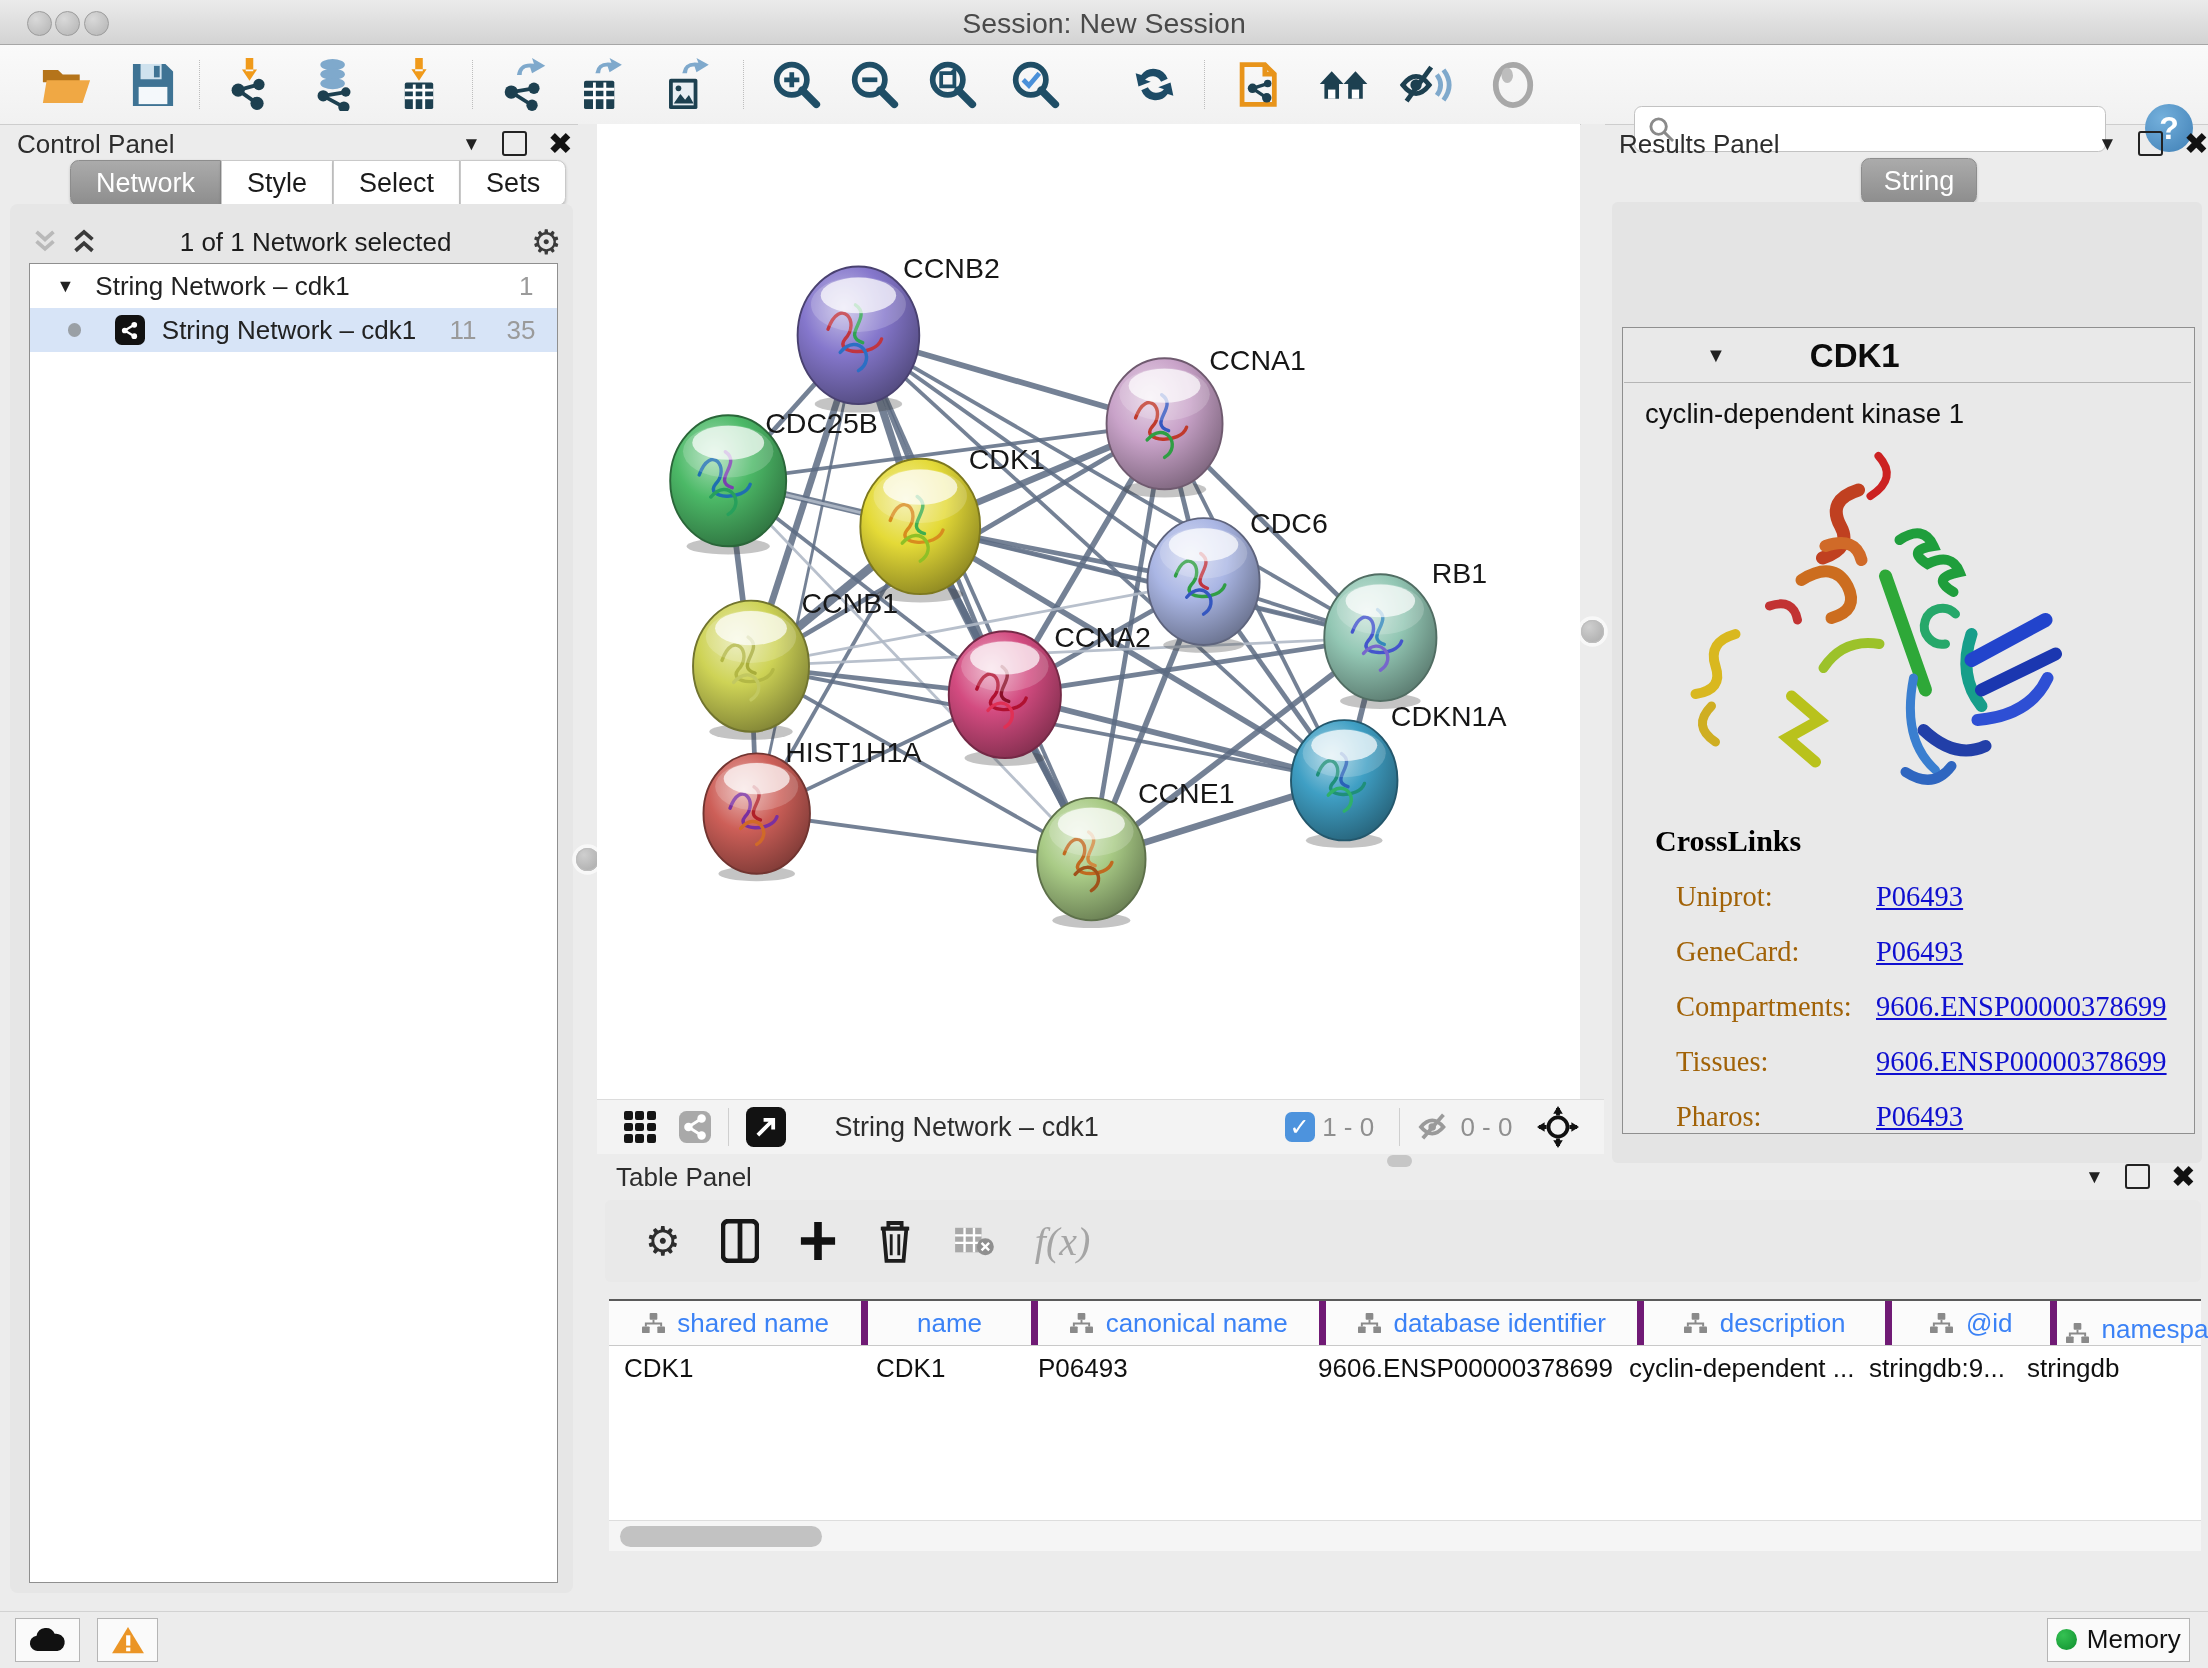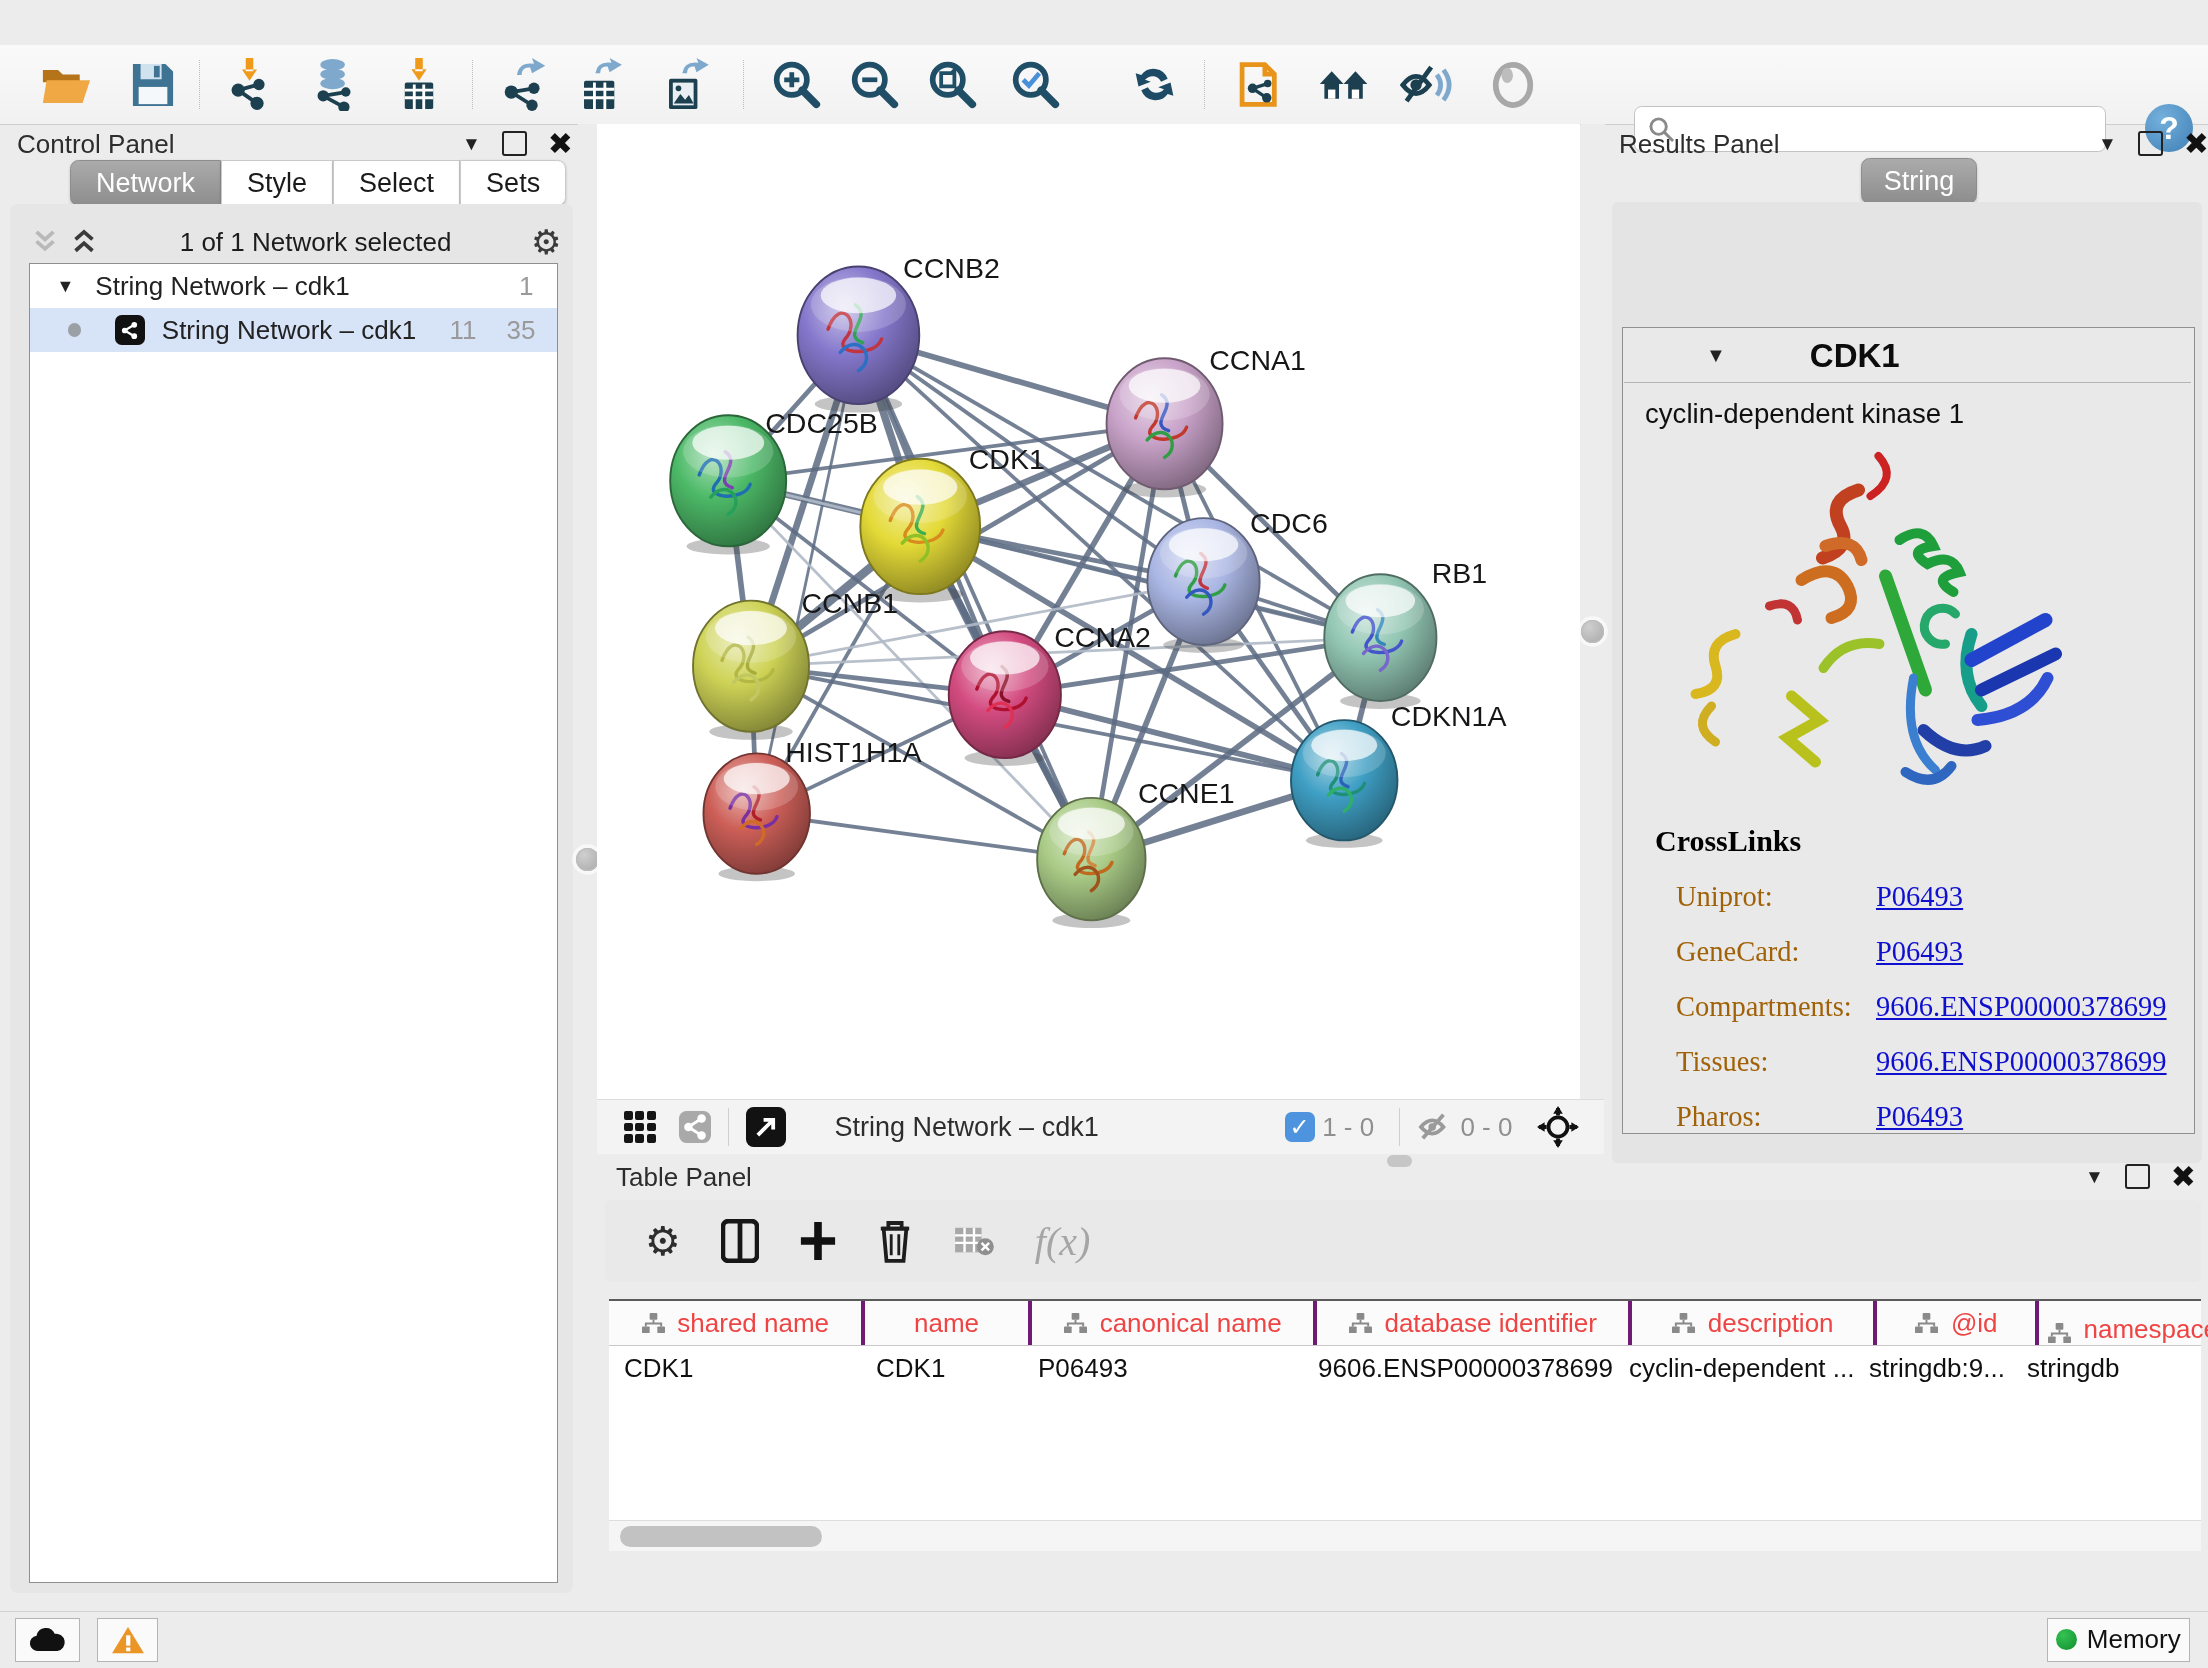--- a/index.html
+++ b/index.html
@@ -75,42 +75,48 @@
   #rp-xl-title{font-size:30px;font-weight:bold;color:#000;}
   .xl-row{display:flex;margin-top:23px;font-size:28.5px;}
   .xl-label{width:200px;color:#a16207;margin-left:21px;}
   .xl-link{color:#0f0fd0;text-decoration:underline;}
   
   #tp-toolbox{left:605px;top:1200px;width:1596px;height:82px;background:#e9e9e9;border-radius:5.7px;
       display:flex;align-items:center;}
   .tp-ic{margin-left:40px;display:flex;align-items:center;}
   #tp-table{left:609px;top:1299px;width:1592px;height:234px;background:#fff;border-top:2.9px solid #5a5a5a;}
   #tp-header{display:flex;height:44px;background:#fbfbfb;border-bottom:1px solid #c9c9c9;align-items:center;}
-  .th{display:flex;align-items:center;justify-content:center;font-size:26px;color:#ef4444;height:100%;
-      border-right:4px solid #701a75;overflow:hidden;white-space:nowrap;flex:none;}
+  .th{display:flex;align-items:center;justify-content:center;font-size:26px;color:#3b82f6;height:100%;
+      border-right:7px solid #701a75;overflow:hidden;white-space:nowrap;flex:none;}
   .th svg{margin-right:11.4px;flex:none;}
   .tr{display:flex;height:44px;align-items:center;}
   .td{font-size:26px;color:#101010;padding-left:15px;overflow:hidden;white-space:nowrap;flex:none;}
   #tp-hscroll{left:609px;top:1520px;width:1592px;height:30px;background:#f5f5f5;border-top:1px solid #ddd;}
   #tp-thumb{position:absolute;left:11.4px;top:4.8px;width:202px;height:21px;border-radius:10.5px;background:#c2c2c2;}
   #tp-tabs{left:1124px;top:1556px;display:flex;}
   
   #bottombar{left:0;top:1611px;width:2208px;height:57px;background:#ececec;border-top:1px solid #d2d2d2;padding-left:30px;}
   .bb-btn{position:absolute;top:5.7px;height:42px;background:#fafafa;border:1.9px solid #b5b5b5;
       display:flex;align-items:center;justify-content:center;}
   #mem-btn{left:2047px;width:141px;font-size:26px;color:#111;gap:9.5px;}
   #mem-dot{width:21px;height:21px;border-radius:50%;background:radial-gradient(circle at 35% 30%,#35c253,#0f8f2e);}
   svg{display:block;}
   text{font-family:"Liberation Sans","DejaVu Sans",sans-serif;}
 </style>
 </head>
 <body>
 
 <div id="app">
 
+  <div class="abs" id="titlebar">
+    <span class="tl-btn" style="left:27px"></span>
+    <span class="tl-btn" style="left:55px"></span>
+    <span class="tl-btn" style="left:84px"></span>
+    <div id="win-title">Session: New Session</div>
+  </div>
 
   <div class="abs" id="toolbar">
     <span class="tb-ic" style="left:40px">
       <svg width="51" height="42" viewBox="0 0 54 44">
           <path d="M2 6 h16 l5 5 h18 v8 h-39z" fill="#b5741a"></path>
           <path d="M6 17 h46 l-8 24 h-42z" fill="#f0a844"></path>
         </svg>
     </span>
     <span class="tb-ic" style="left:126px">
       <svg width="44" height="46" viewBox="0 0 46 48">

